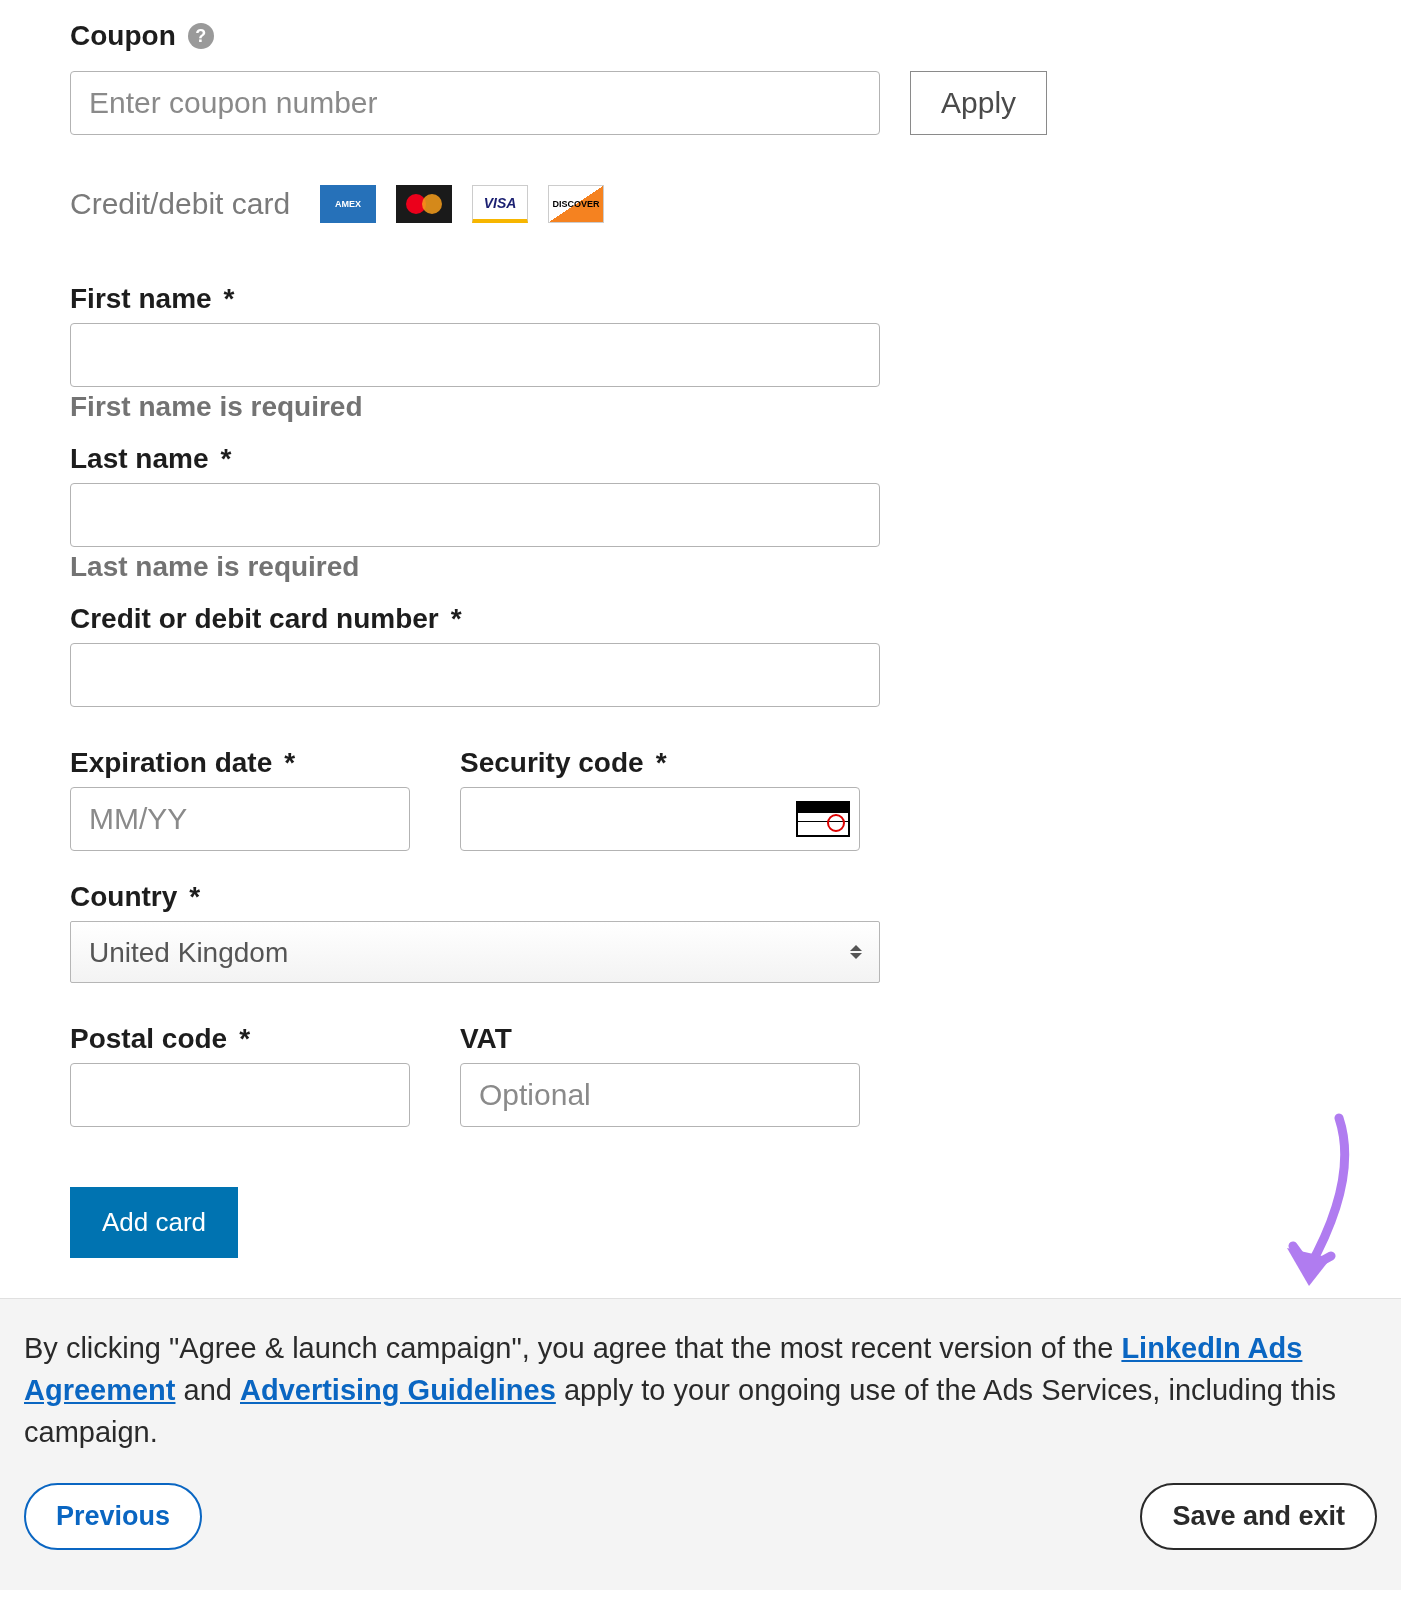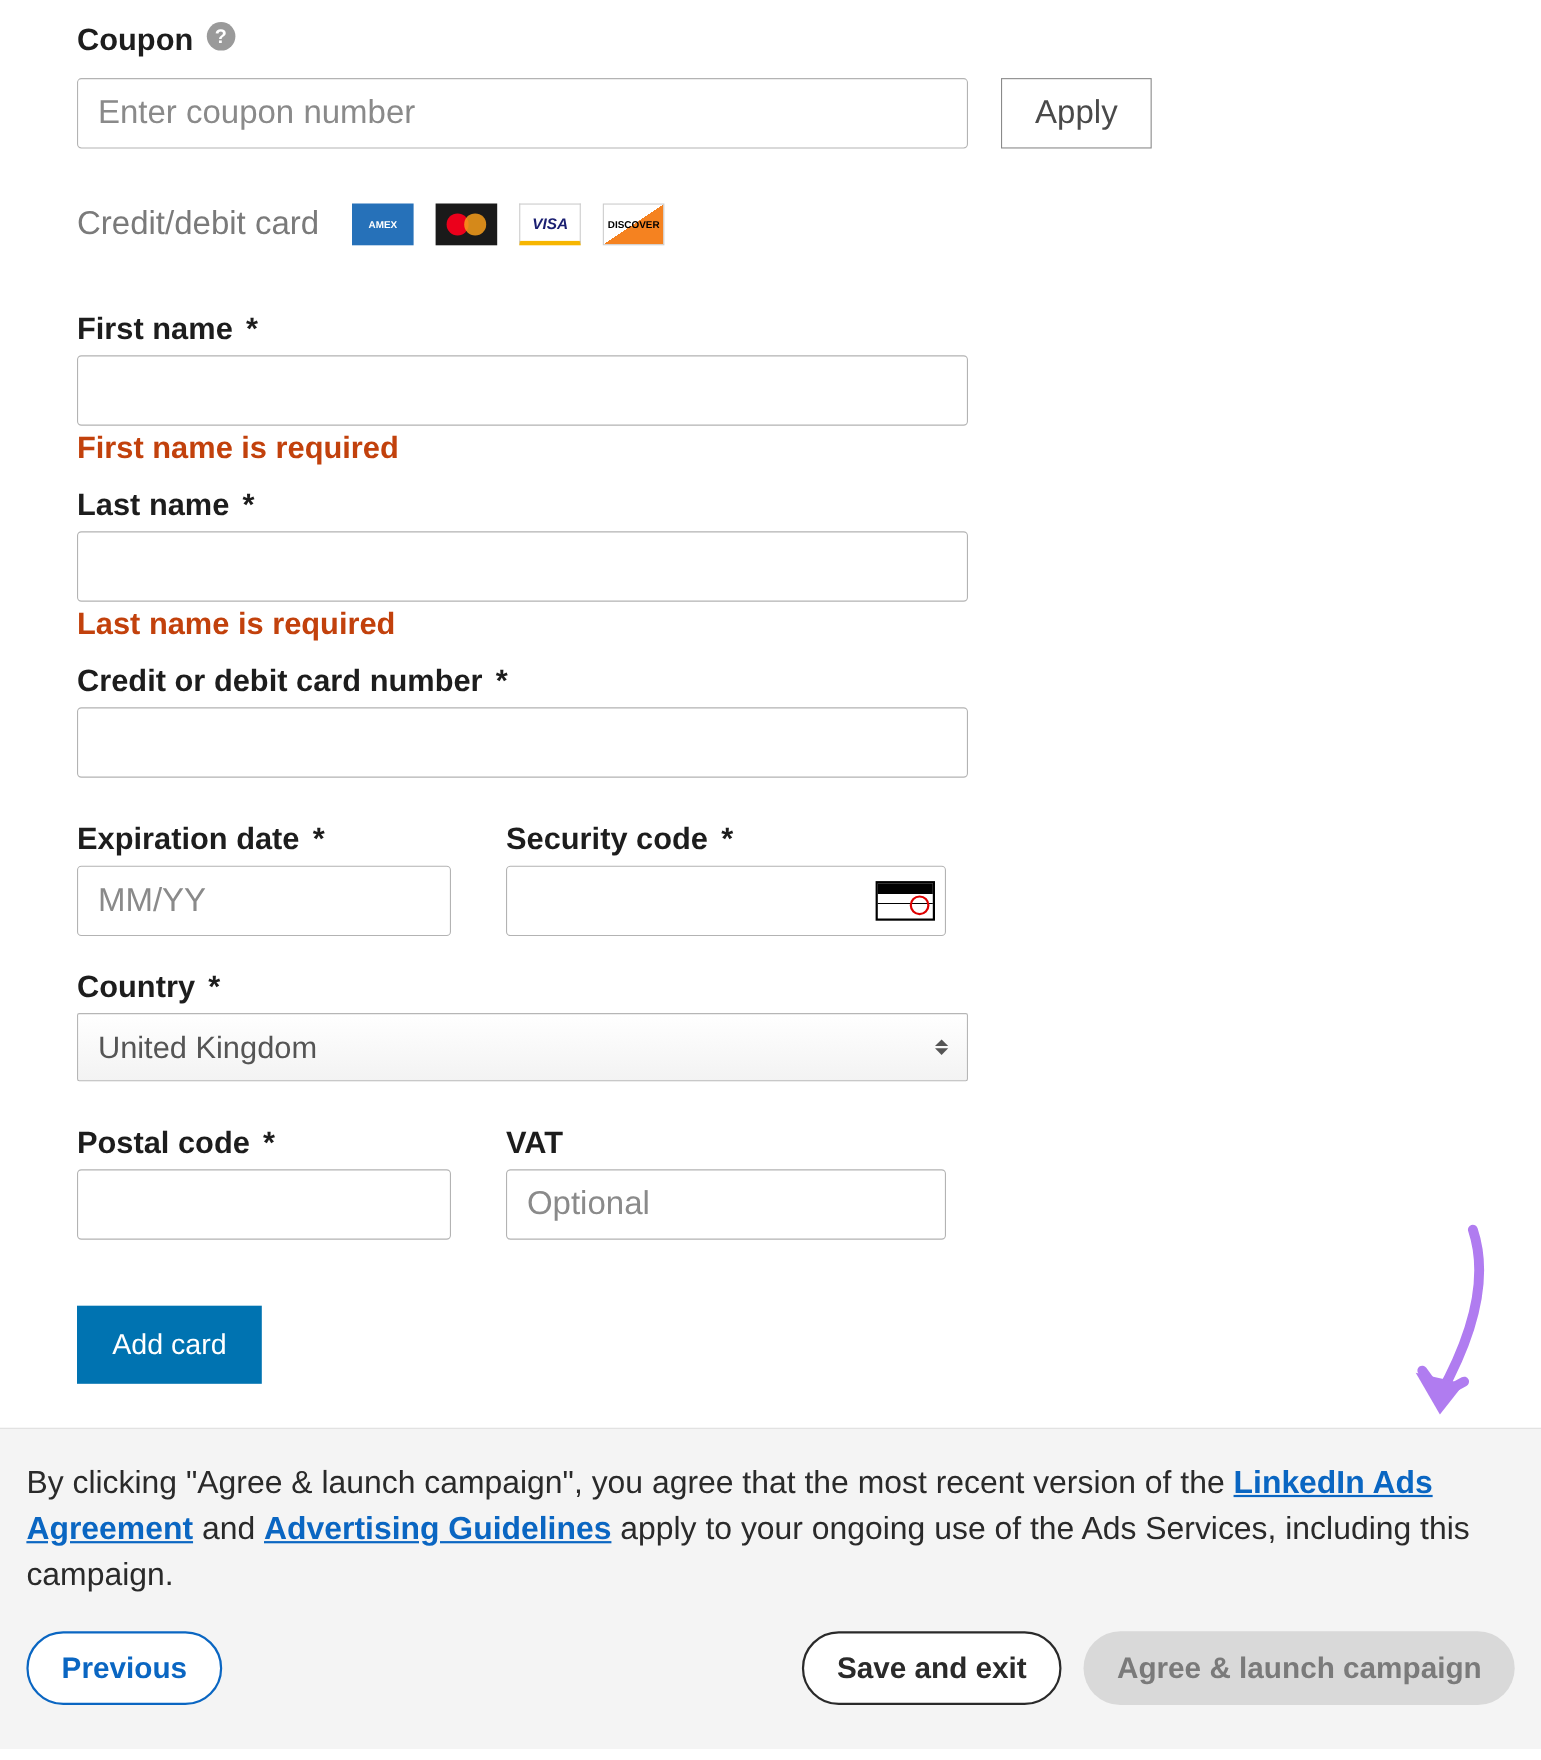--- a/index.html
+++ b/index.html
@@ -13,20 +13,21 @@
   .form-area {
     padding: 20px 70px 40px 70px;
     background: #fff;
   }
   .label {
     font-weight: 700;
     font-size: 28px;
     color: #1d1d1d;
     margin-bottom: 8px;
     display: flex;
+    align-items: center;
     gap: 12px;
   }
   .help-icon {
     display: inline-flex;
     width: 26px;
     height: 26px;
     background: #9a9a9a;
     color: #fff;
     border-radius: 50%;
     align-items: center;
@@ -60,21 +61,21 @@
   .card-logo { width: 56px; height: 38px; border: 1px solid #ccc; display: flex; align-items: center; justify-content: center; font-size: 9px; font-weight: 700; }
   .amex { background: #2671b9; color: #fff; border: none; }
   .mc { background: #1a1a1a; border: none; display:flex; align-items:center; justify-content:center; position:relative; }
   .mc:before { content:''; width:20px; height:20px; border-radius:50%; background:#eb001b; position:absolute; left:10px; }
   .mc:after { content:''; width:20px; height:20px; border-radius:50%; background:#f79e1b; position:absolute; right:10px; opacity:0.85; }
   .visa { color:#1a1f71; font-style: italic; font-size:14px; border-bottom:4px solid #f7b600; }
   .disc { background: linear-gradient(to bottom right, #fff 50%, #f58220 50%); color:#000; font-size:9px; }
 
   .field-group { margin-bottom: 20px; }
   .field-group .input { width: 810px; height: 64px; }
-  .error { color: #c2410c; font-size: 28px; font-weight: 700; margin-top: 4px; }
+  .error { color: #737373; font-size: 28px; font-weight: 700; margin-top: 4px; }
 
   .row2 { display: flex; gap: 50px; margin-bottom: 30px; }
   .half .input, .half .select { width: 400px; height: 64px; }
   .exp-input { width: 340px !important; }
   .sec-wrap { position: relative; width: 400px; }
   .sec-wrap .input { padding-right: 80px; }
   .cvc-icon {
     position: absolute; right: 10px; top: 50%; transform: translateY(-50%);
     width: 54px; height: 36px; border: 2px solid #000;
     background: linear-gradient(to bottom, #000 0%, #000 30%, #fff 30%, #fff 55%, #000 55%, #000 58%, #fff 58%);
@@ -275,17 +276,16 @@
       <polygon points="60,178 38,140 82,150" fill="#b07cf0"></polygon>
     </svg>
     <div class="footer">
       <p class="disclaimer">
         <span>By clicking "Agree &amp; launch campaign", you agree that the most recent version of the </span><span class="link">LinkedIn Ads Agreement</span><span> and </span><span class="link">Advertising Guidelines</span><span> apply to your ongoing use of the Ads Services, including this campaign.</span>
       </p>
       <div class="footer-buttons">
         <button class="prev-btn">Previous</button>
         <div class="spacer"></div>
         <button class="save-btn">Save and exit</button>
-        <button class="launch-btn">Agree &amp; launch campaign</button>
       </div>
     </div>
   </div>
 </div>
 
 </body></html>

